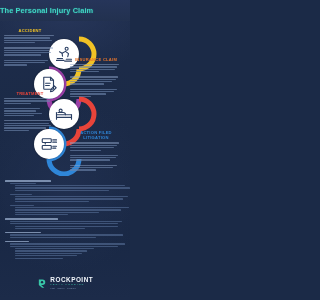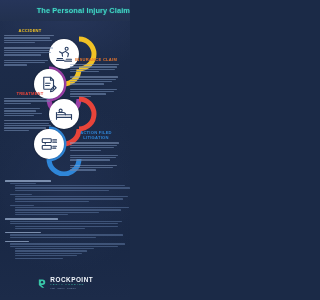--- a/index.html
+++ b/index.html
@@ -18,21 +18,21 @@
       radial-gradient(ellipse 140px 90px at 50% 4%, #27365a 0%, rgba(39,54,90,0) 70%),
       radial-gradient(ellipse 120px 120px at 50% 62%, #202f4f 0%, rgba(32,47,79,0) 72%),
       linear-gradient(180deg, #1d2c4a 0%, #1b2a47 45%, #192845 78%, #1c2b49 100%);
     overflow:hidden;
   }
 
   
   .header {
     position:absolute; top:0; left:0; right:0; height:21px;
     background:linear-gradient(180deg,#26355a 0%, #22314f 100%);
-    display:flex; align-items:center; justify-content:flex-end;
+    display:flex; align-items:center; justify-content:flex-start;
   }
   .title {
     font-size:7.4px; font-weight:bold;
     color:#3fd6c4; letter-spacing:.1px;
     text-shadow:0 0 2px rgba(63,214,196,.35);
     white-space:nowrap;
   }
 
   
   .chain { position:absolute; top:24px; left:0; width:130px; height:152px; }

